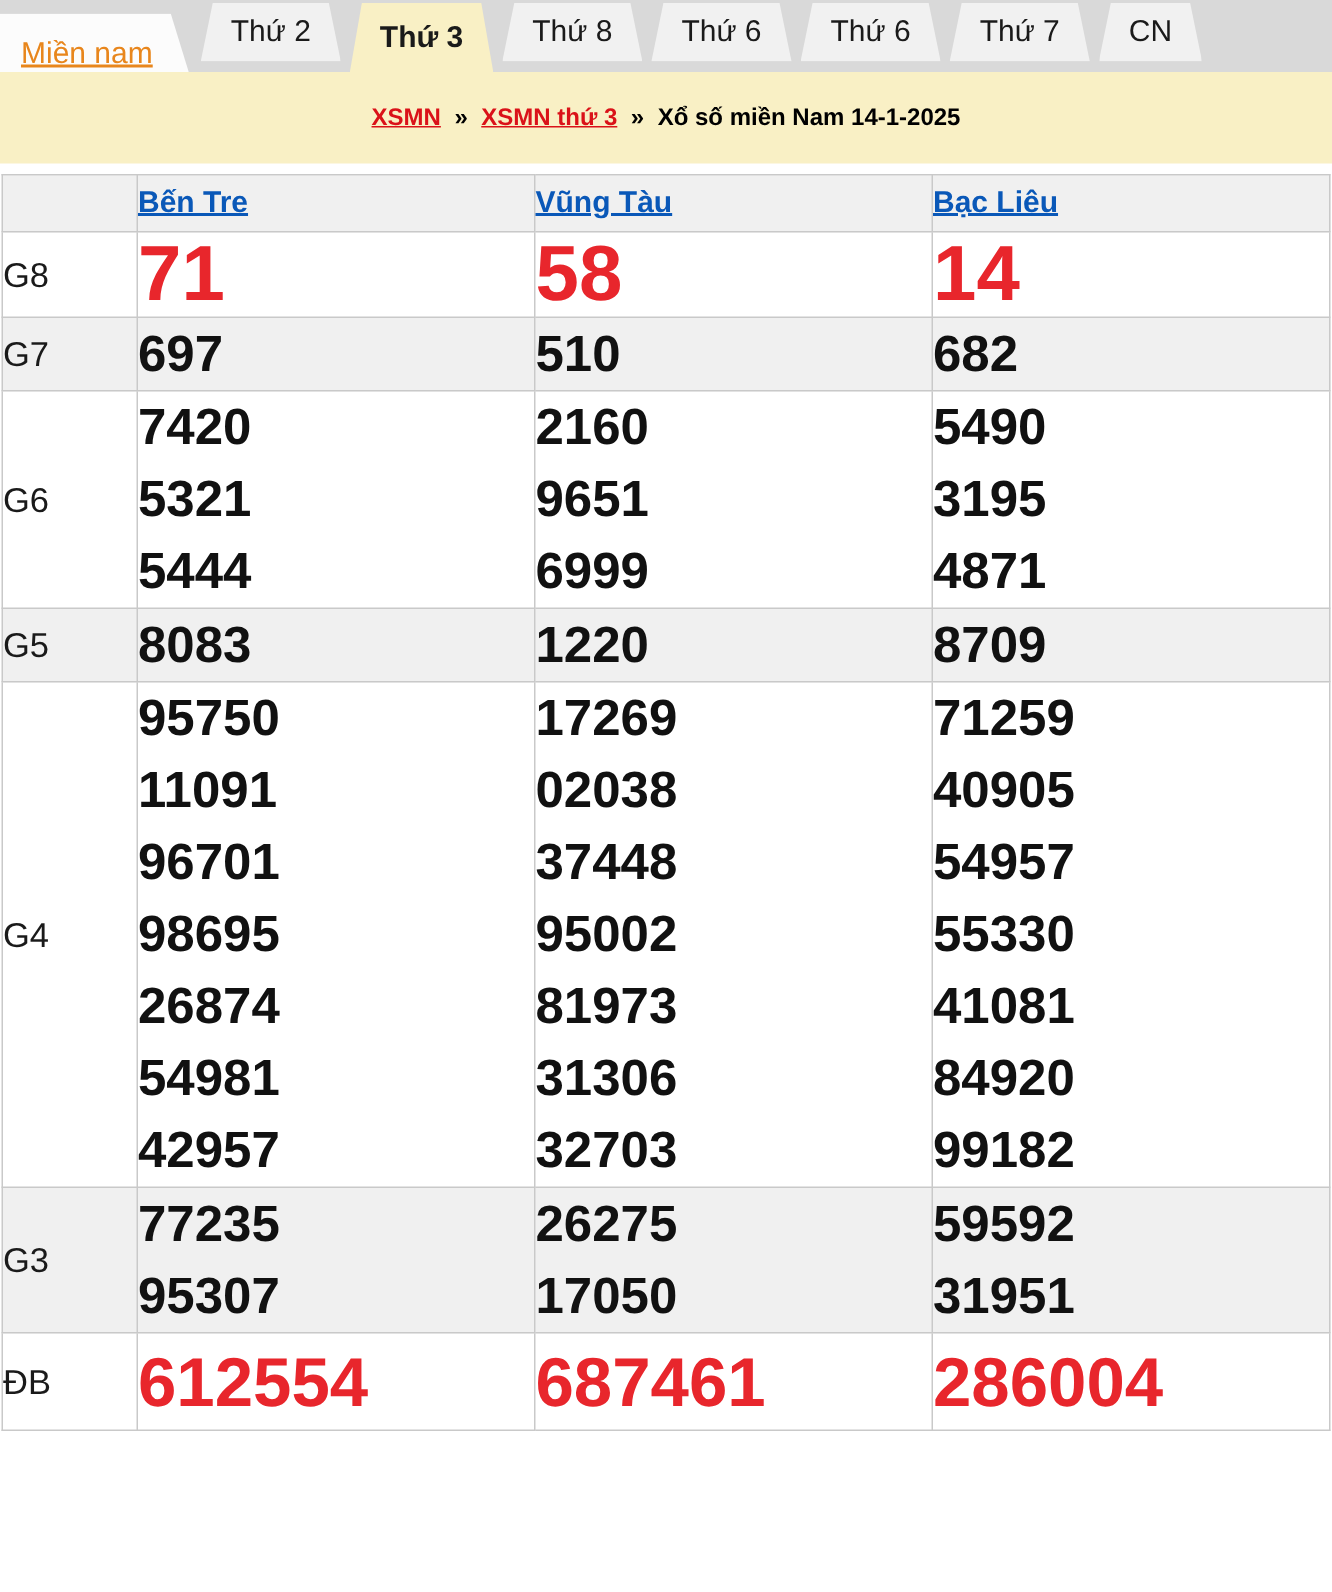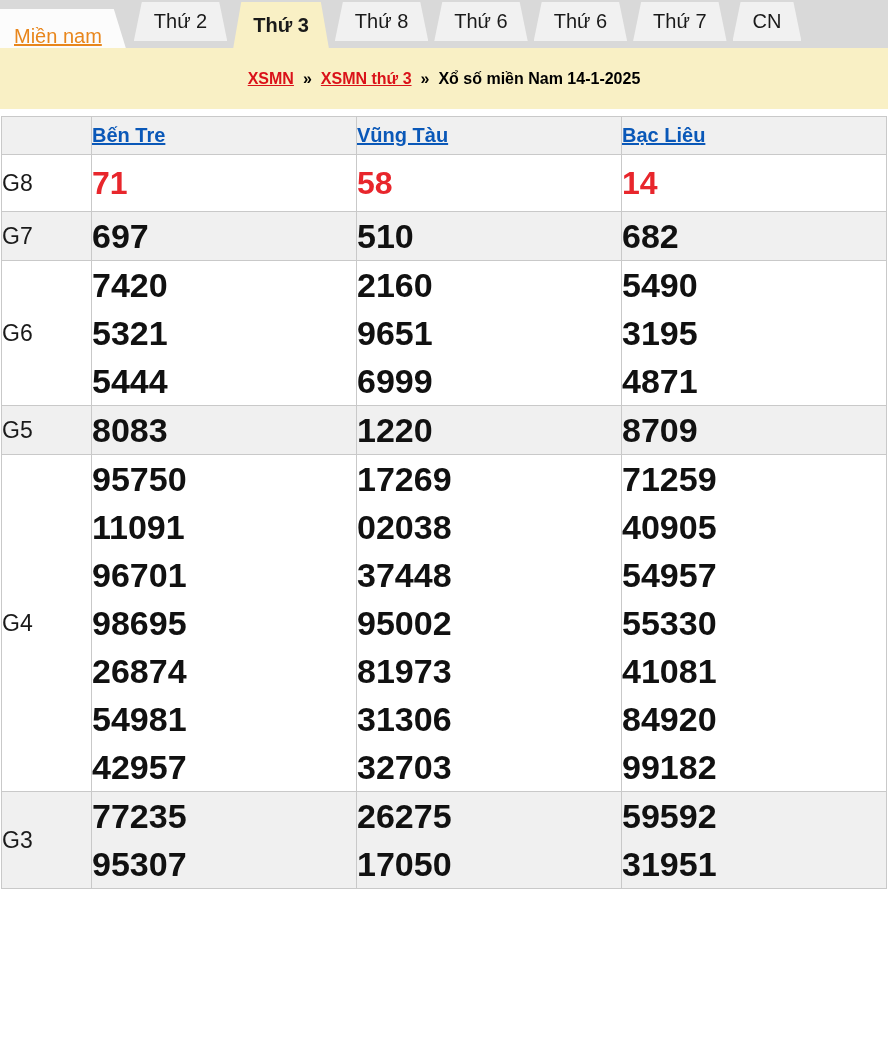--- a/index.html
+++ b/index.html
@@ -99,21 +99,21 @@
     color:#1a1a1a;
   }
   .num{
     font-weight:bold;
     font-size:34px;
     line-height:48px;
     color:var(--ink);
   }
   tr.shaded td{background:var(--shade);}
   tr.hl .num{color:var(--red);}
-  tr.row-g8 .num{font-size:32px;line-height:56px;}
+  tr.row-g8 .num{font-size:52px;line-height:56px;}
   tr.row-db .num{font-size:46px;line-height:64px;}
 </style>
 </head>
 <body>
 
 <div class="page">
 
   <nav class="tabbar">
     <a class="tab region">Miền nam</a>
     <div style="display:flex;align-items:flex-start;">
@@ -244,17 +244,29 @@
             </td>
             <td>
               <div class="num">26275</div>
               <div class="num">17050</div>
             </td>
             <td>
               <div class="num">59592</div>
               <div class="num">31951</div>
             </td>
           </tr>
+          <tr class="hl row-db">
+            <td class="label">ĐB</td>
+            <td>
+              <div class="num">612554</div>
+            </td>
+            <td>
+              <div class="num">687461</div>
+            </td>
+            <td>
+              <div class="num">286004</div>
+            </td>
+          </tr>
         </tbody>
     </table>
   </div>
 
 </div>
 
 </body></html>

